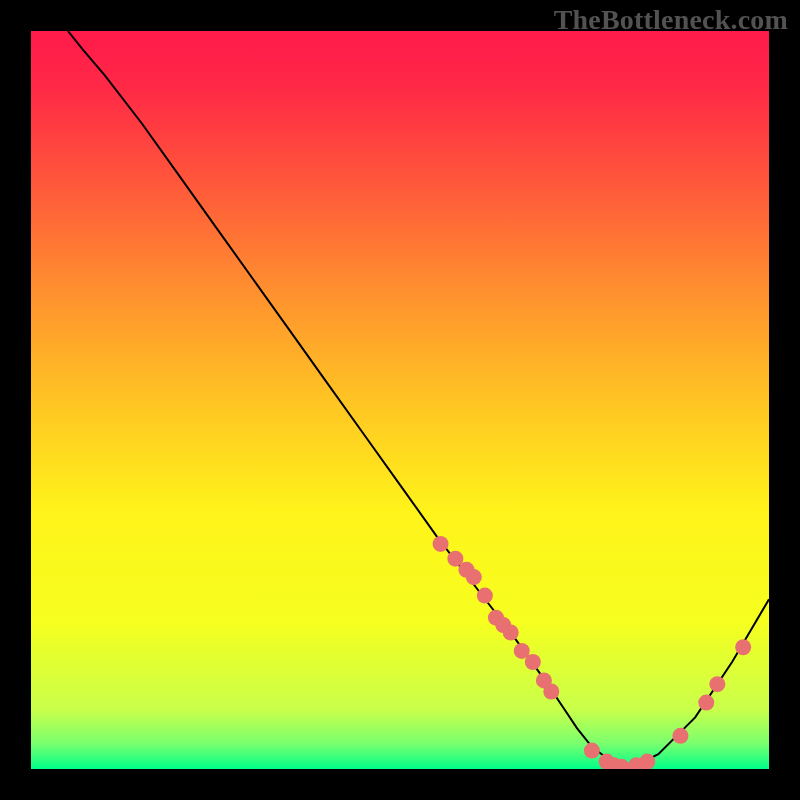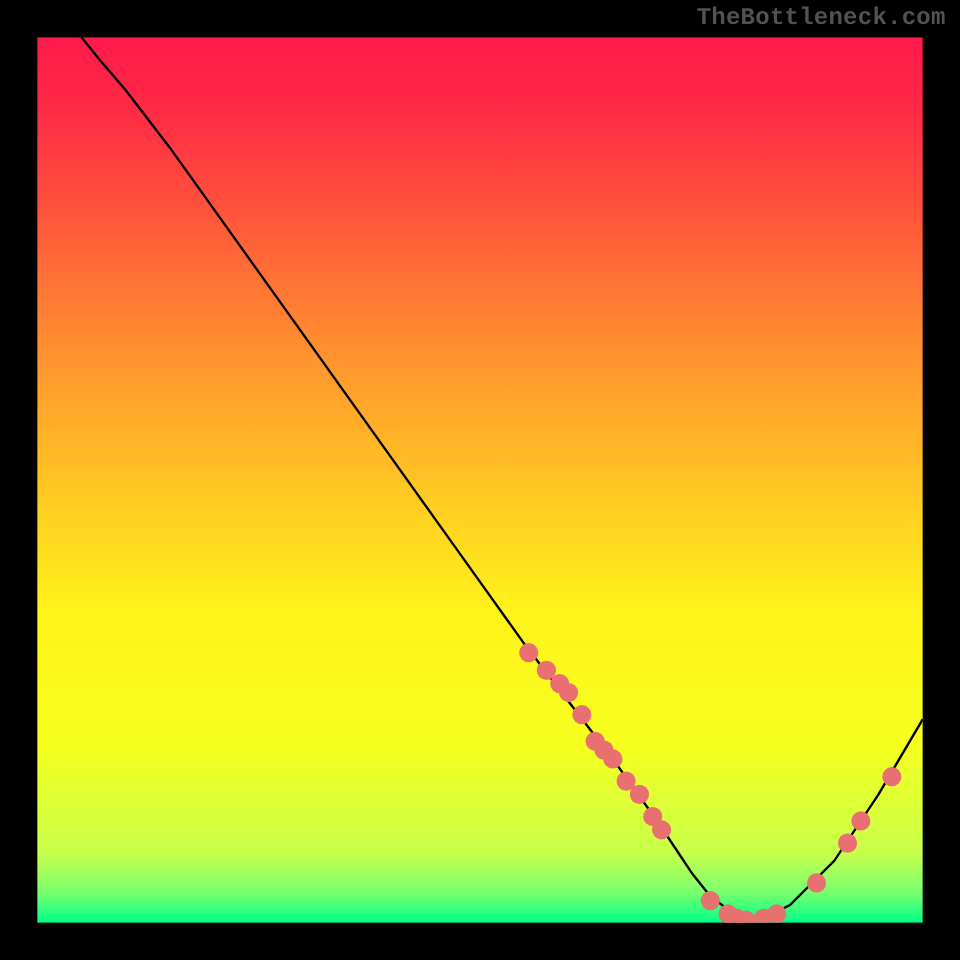--- a/index.html
+++ b/index.html
@@ -8,22 +8,22 @@
     position: absolute;
     left: 31px;
     top: 31px;
     width: 738px;
     height: 738px;
   }
   .attribution {
     position: absolute;
     top: 4px;
     right: 12px;
-    font-family: Liberation Mono, monospace;
-    font-size: 20px;
+    font-family: Liberation Serif, serif;
+    font-size: 28px;
     font-weight: bold;
     color: #525252;
     letter-spacing: 0.2px;
   }
   svg { display: block; }
 </style>
 </head>
 <body>
 
 <div class="frame">

